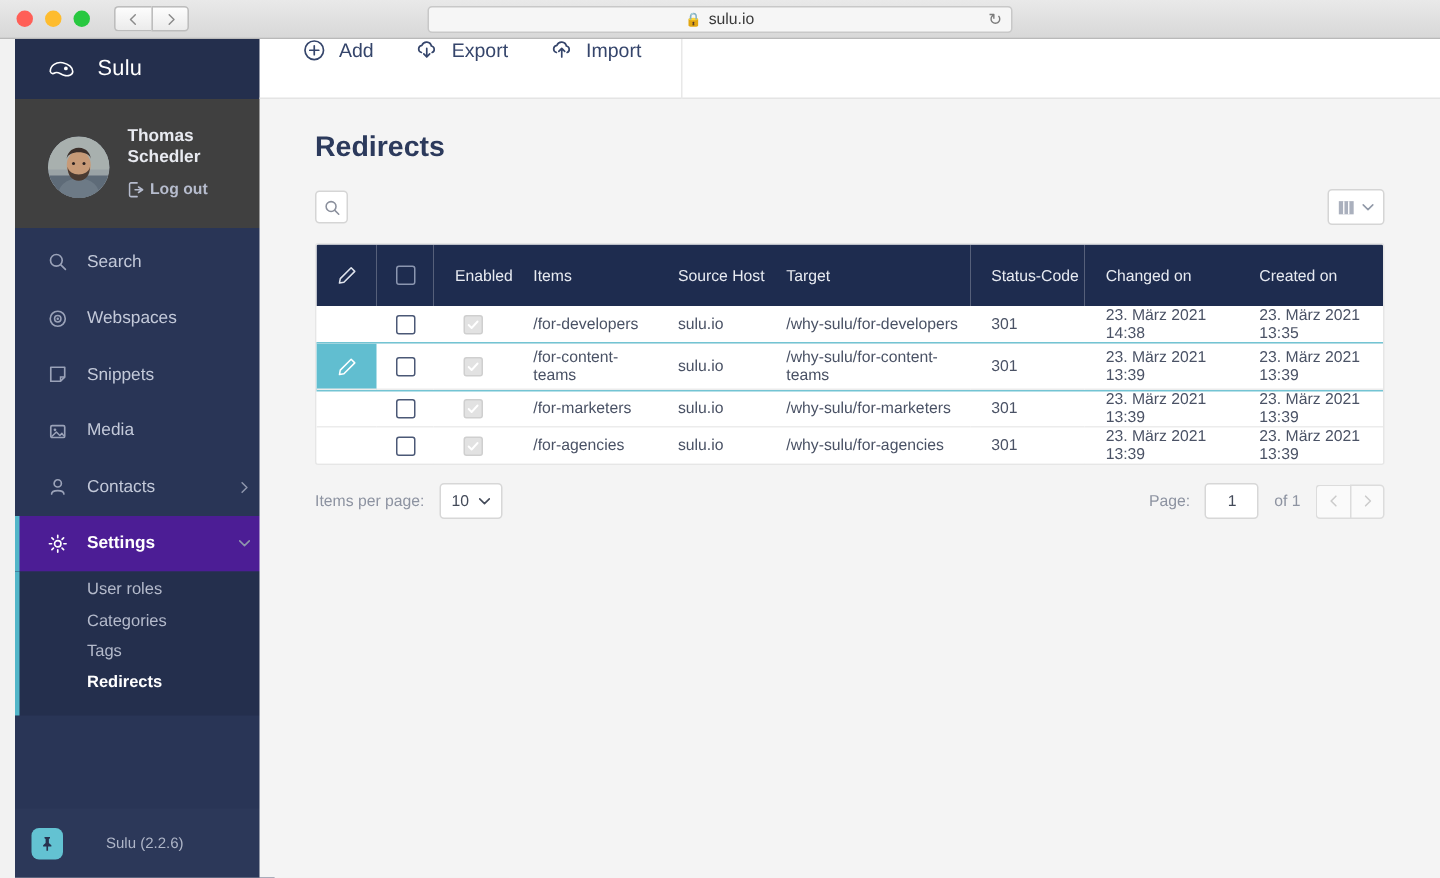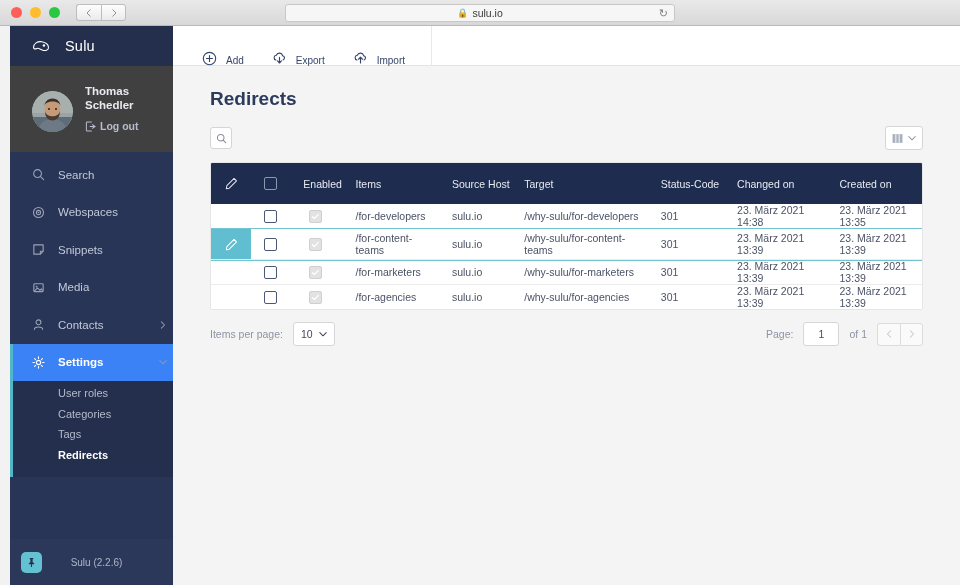--- a/index.html
+++ b/index.html
@@ -94,21 +94,21 @@
     position: relative;
   }
   .nav-item .ico { width: 17px; display: flex; align-items: center; color: #9aa2b8; }
   .nav-item .ico svg { width: 13px; height: 13px; }
   .nav-item .lbl { margin-left: 9px; }
   .nav-item .chev {
     position: absolute; right: 16px; color: #8d95ac;
     width: 8px; height: 8px;
   }
   .nav-item.active {
-    background: #3b82f6; color: #ffffff; font-weight: bold;
+    background: #4c1d95; color: #ffffff; font-weight: bold;
   }
   .nav-item.active .ico { color: #ffffff; }
   .nav-item.active::before {
     content: ""; position: absolute; left: 0; top: 0;
     width: 3px; height: 100%; background: #52b6c9;
   }
   .subnav { background: #242f4d; padding: 2px 0 12px 0; position: relative; }
   .subnav::before {
     content: ""; position: absolute; left: 0; top: 0;
     width: 3px; height: 100%; background: #52b6c9;
@@ -140,23 +140,23 @@
   
   .topbar {
     position: absolute; left: 173px; top: 0;
     width: 787px; height: 40px;
     background: #ffffff;
     border-bottom: 1px solid #e4e4e4;
     display: flex; align-items: center;
     padding-left: 15px;
   }
   .tool {
-    display: flex; align-items: flex-end; gap: 9px;
+    display: flex; align-items: flex-start; gap: 9px;
     height: 40px; padding: 0 14px;
-    font-size: 10px; color: #35456b;
+    font-size: 13px; color: #35456b;
   }
   .tool svg { width: 15px; height: 15px; }
   .tool.disabled { color: #c2c5cc; }
   .topbar-sep {
     width: 1px; height: 40px; background: #e8e8e8; margin-left: 12px;
   }
 
   
   .main {
     position: absolute; left: 173px; top: 40px;

